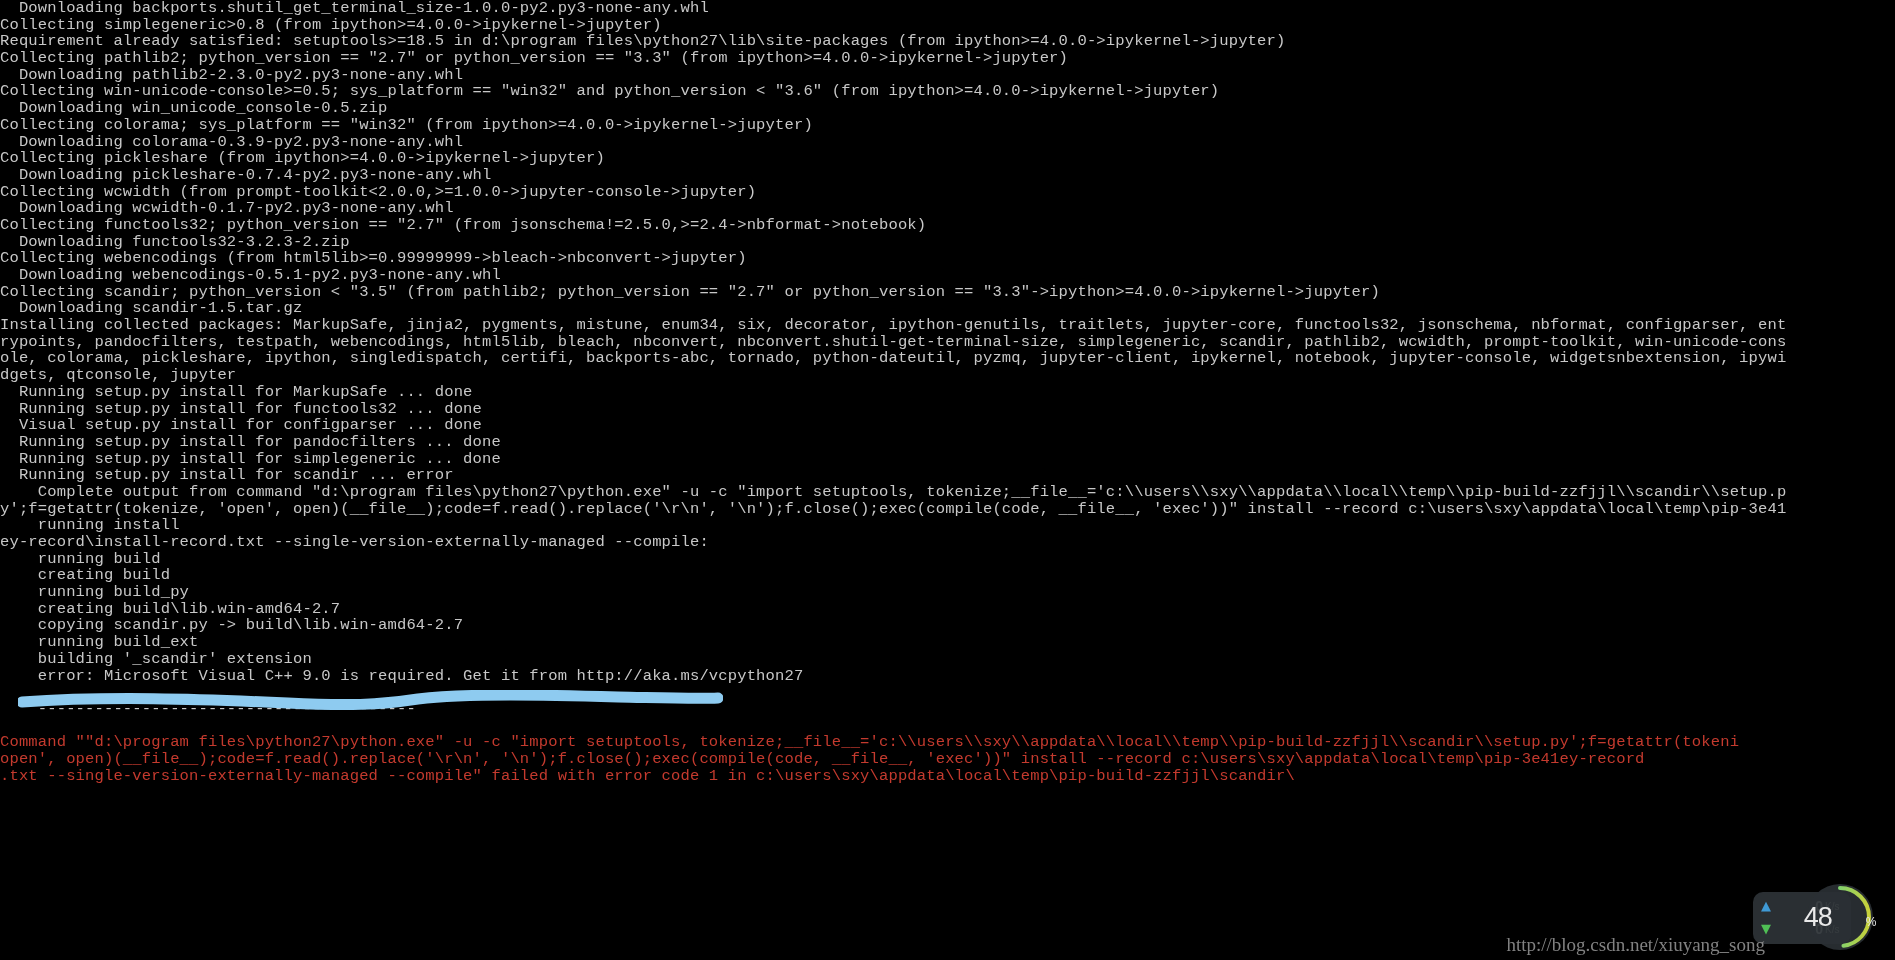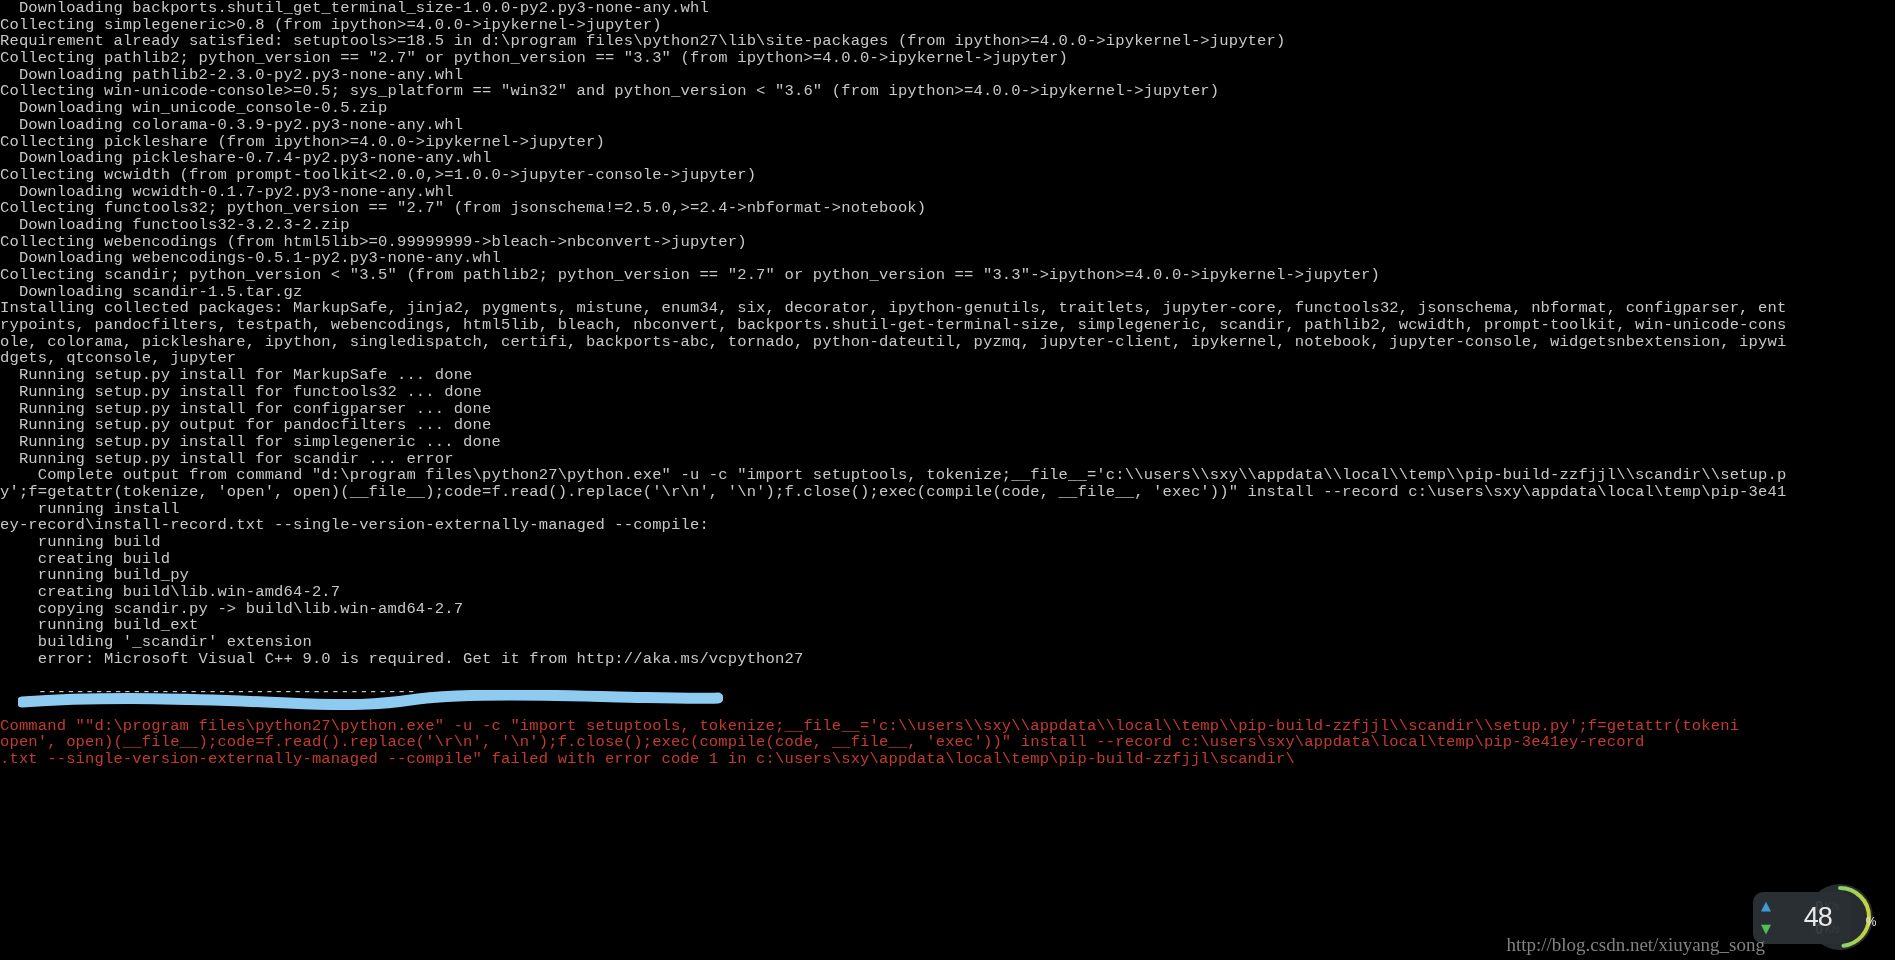--- a/index.html
+++ b/index.html
@@ -153,39 +153,40 @@
 <div id="console">
 
   <div id="lines">
       <div class="line">  Downloading backports.shutil_get_terminal_size-1.0.0-py2.py3-none-any.whl</div>
       <div class="line">Collecting simplegeneric&gt;0.8 (from ipython&gt;=4.0.0-&gt;ipykernel-&gt;jupyter)</div>
       <div class="line">Requirement already satisfied: setuptools&gt;=18.5 in d:\program files\python27\lib\site-packages (from ipython&gt;=4.0.0-&gt;ipykernel-&gt;jupyter)</div>
       <div class="line">Collecting pathlib2; python_version == "2.7" or python_version == "3.3" (from ipython&gt;=4.0.0-&gt;ipykernel-&gt;jupyter)</div>
       <div class="line">  Downloading pathlib2-2.3.0-py2.py3-none-any.whl</div>
       <div class="line">Collecting win-unicode-console&gt;=0.5; sys_platform == "win32" and python_version &lt; "3.6" (from ipython&gt;=4.0.0-&gt;ipykernel-&gt;jupyter)</div>
       <div class="line">  Downloading win_unicode_console-0.5.zip</div>
+      <div class="line">Collecting colorama; sys_platform == "win32" (from ipython&gt;=4.0.0-&gt;ipykernel-&gt;jupyter)</div>
       <div class="line">  Downloading colorama-0.3.9-py2.py3-none-any.whl</div>
       <div class="line">Collecting pickleshare (from ipython&gt;=4.0.0-&gt;ipykernel-&gt;jupyter)</div>
       <div class="line">  Downloading pickleshare-0.7.4-py2.py3-none-any.whl</div>
       <div class="line">Collecting wcwidth (from prompt-toolkit&lt;2.0.0,&gt;=1.0.0-&gt;jupyter-console-&gt;jupyter)</div>
       <div class="line">  Downloading wcwidth-0.1.7-py2.py3-none-any.whl</div>
       <div class="line">Collecting functools32; python_version == "2.7" (from jsonschema!=2.5.0,&gt;=2.4-&gt;nbformat-&gt;notebook)</div>
       <div class="line">  Downloading functools32-3.2.3-2.zip</div>
       <div class="line">Collecting webencodings (from html5lib&gt;=0.99999999-&gt;bleach-&gt;nbconvert-&gt;jupyter)</div>
       <div class="line">  Downloading webencodings-0.5.1-py2.py3-none-any.whl</div>
       <div class="line">Collecting scandir; python_version &lt; "3.5" (from pathlib2; python_version == "2.7" or python_version == "3.3"-&gt;ipython&gt;=4.0.0-&gt;ipykernel-&gt;jupyter)</div>
       <div class="line">  Downloading scandir-1.5.tar.gz</div>
       <div class="line">Installing collected packages: MarkupSafe, jinja2, pygments, mistune, enum34, six, decorator, ipython-genutils, traitlets, jupyter-core, functools32, jsonschema, nbformat, configparser, ent</div>
-      <div class="line">rypoints, pandocfilters, testpath, webencodings, html5lib, bleach, nbconvert, backports.shutil-get-terminal-size, simplegeneric, scandir, pathlib2, wcwidth, prompt-toolkit, win-unicode-cons</div>
+      <div class="line">rypoints, pandocfilters, testpath, webencodings, html5lib, bleach, nbconvert, nbconvert.shutil-get-terminal-size, simplegeneric, scandir, pathlib2, wcwidth, prompt-toolkit, win-unicode-cons</div>
       <div class="line">ole, colorama, pickleshare, ipython, singledispatch, certifi, backports-abc, tornado, python-dateutil, pyzmq, jupyter-client, ipykernel, notebook, jupyter-console, widgetsnbextension, ipywi</div>
       <div class="line">dgets, qtconsole, jupyter</div>
       <div class="line">  Running setup.py install for MarkupSafe ... done</div>
       <div class="line">  Running setup.py install for functools32 ... done</div>
-      <div class="line">  Running setup.py install for configparser ... done</div>
-      <div class="line">  Running setup.py output for pandocfilters ... done</div>
+      <div class="line">  Visual setup.py install for configparser ... done</div>
+      <div class="line">  Running setup.py install for pandocfilters ... done</div>
       <div class="line">  Running setup.py install for simplegeneric ... done</div>
       <div class="line">  Running setup.py install for scandir ... error</div>
       <div class="line">    Complete output from command "d:\program files\python27\python.exe" -u -c "import setuptools, tokenize;__file__='c:\\users\\sxy\\appdata\\local\\temp\\pip-build-zzfjjl\\scandir\\setup.p</div>
       <div class="line">y';f=getattr(tokenize, 'open', open)(__file__);code=f.read().replace('\r\n', '\n');f.close();exec(compile(code, __file__, 'exec'))" install --record c:\users\sxy\appdata\local\temp\pip-3e41</div>
       <div class="line">    running install</div>
       <div class="line">ey-record\install-record.txt --single-version-externally-managed --compile:</div>
       <div class="line">    running build</div>
       <div class="line">    creating build</div>
       <div class="line">    running build_py</div>
       <div class="line">    creating build\lib.win-amd64-2.7</div>

